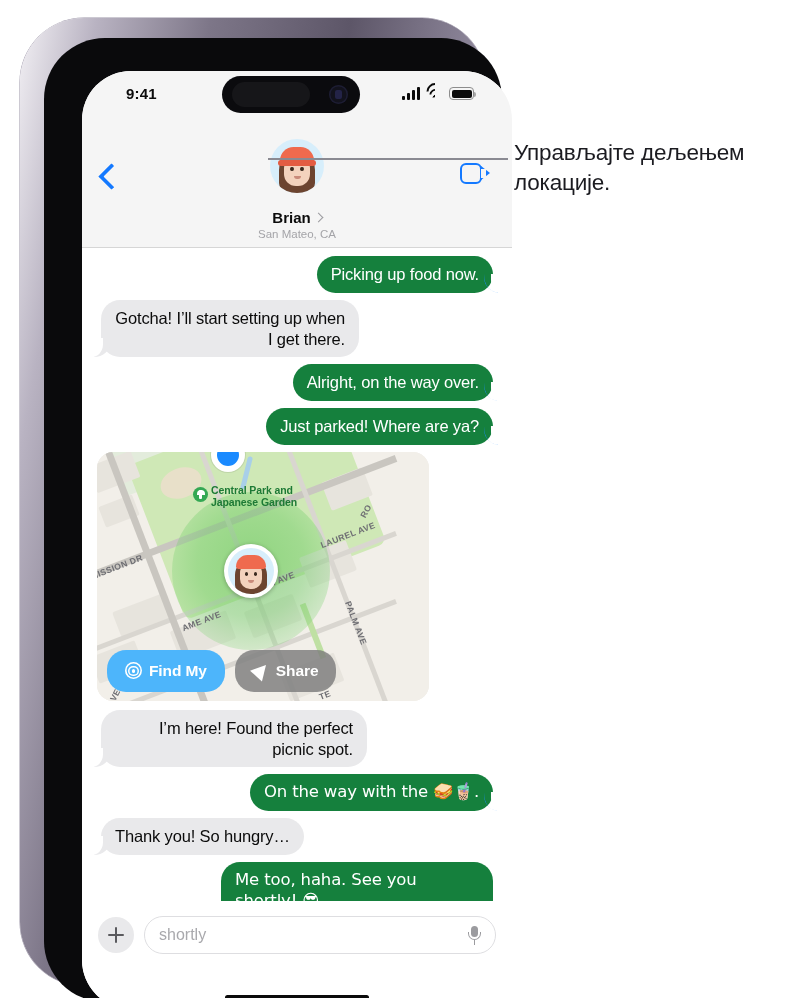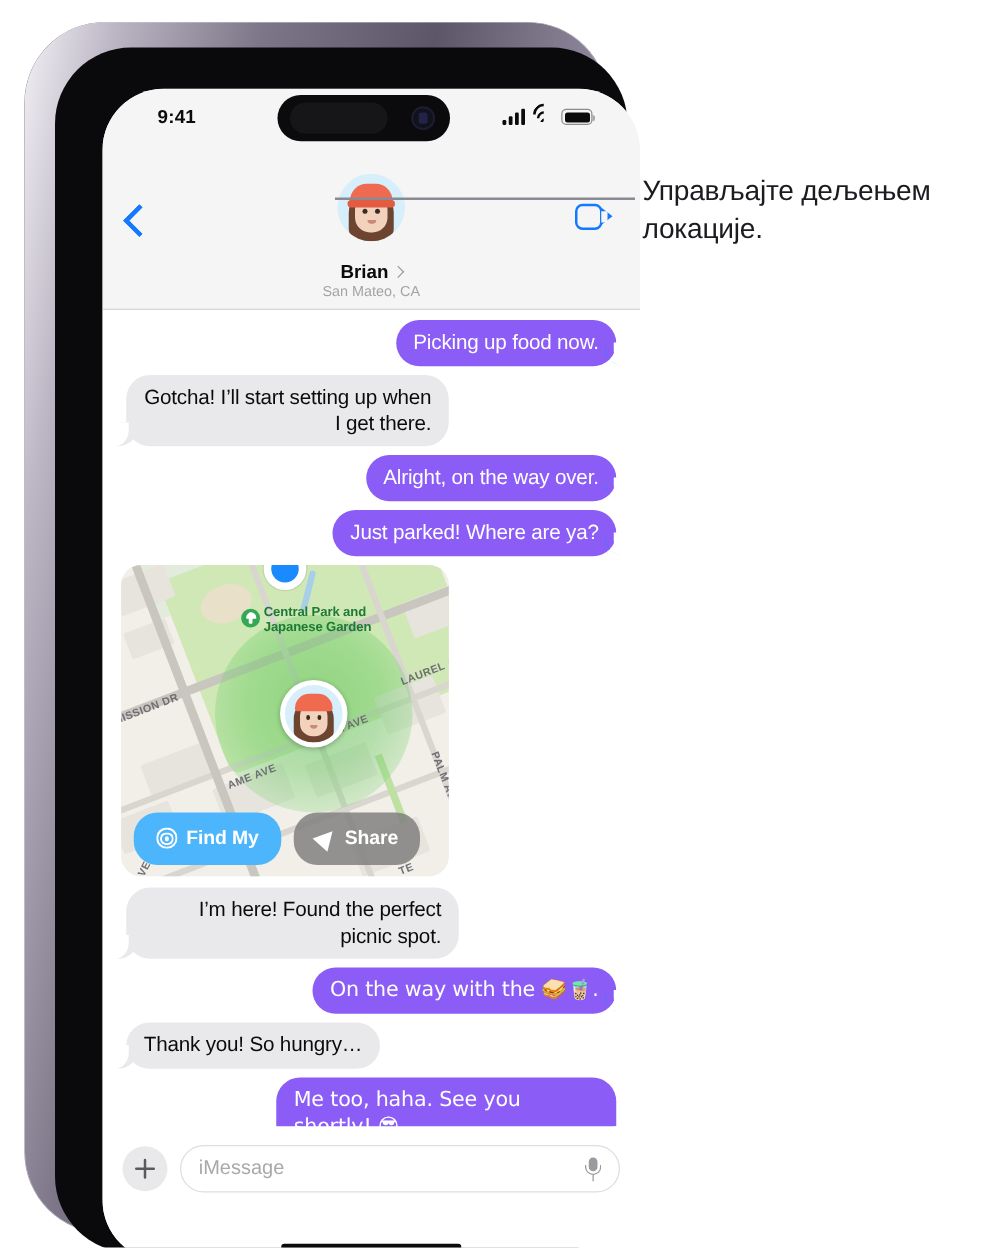--- a/index.html
+++ b/index.html
@@ -113,21 +113,21 @@
     position:absolute; left:0; top:177px; width:100%; bottom:108px;
     background:#ffffff; padding:8px 10px 0;
   }
   .row { display:flex; margin-bottom:7px; }
   .row.out { justify-content:flex-end; }
   .row.in  { justify-content:flex-start; }
   .bubble {
     position:relative; max-width:272px; padding:8px 14px;
     border-radius:19px; font-size:16.5px; line-height:1.26; letter-spacing:-.15px;
   }
-  .out .bubble { background:#8b5cf6; color:#fff; margin-right:9px; }
+  .out .bubble { background:#15803d; color:#fff; margin-right:9px; }
   .in  .bubble { background:#e9e9eb; color:#0b0b0b; margin-left:9px;text-align:right; }
   .out .bubble::after {
     content:""; position:absolute; right:-7px; bottom:0; width:16px; height:19px;
     background:#1f8bfb; border-bottom-left-radius:16px 14px;
     clip-path: path("M0,0 C0,12 6,19 16,19 C8,19 0,13 0,4 Z");
   }
   .out .bubble::before {
     content:""; position:absolute; right:-10px; bottom:0; width:12px; height:19px;
     background:#fff; border-bottom-left-radius:11px 13px;
   }
@@ -137,21 +137,21 @@
   }
   .in .bubble::before {
     content:""; position:absolute; left:-10px; bottom:0; width:12px; height:19px;
     background:#fff; border-bottom-right-radius:11px 13px; z-index:1;
   }
   .bubble > span { position:relative; z-index:2; display:block; }
   .delivered { text-align:right; font-size:12px; color:#8a8a8e; padding-right:14px; margin:-2px 0 6px; }
 
   
   .map-card {
-    position:relative; width:262px; height:249px; margin:2px 0 9px 5px;
+    position:relative; width:332px; height:249px; margin:2px 0 9px 5px;
     border-radius:16px; overflow:hidden; background:#f0eee9;
   }
   .map-base { position:absolute; inset:0; background:#f2efe9; }
   .park {
     position:absolute; left:52px; top:-30px; width:215px; height:165px;
     background:#cfe8b6; transform:rotate(-21deg); border-radius:8px;
   }
   .park2 { position:absolute; left:10px; top:-44px; width:120px; height:70px; background:#e3ecdc; transform:rotate(-21deg); }
   .blob-beige { position:absolute; left:63px; top:16px; width:42px; height:30px; background:#e8e0c9; border-radius:50%; transform:rotate(-20deg); }
   .stream { position:absolute; left:147px; top:4px; width:5px; height:34px; background:#a8cfe8; border-radius:3px; transform:rotate(14deg); }
@@ -410,21 +410,21 @@
               <span>Me too, haha. See you shortly! 😎</span>
             </div>
           </div>
 
           <div class="delivered">Delivered</div>
         </div>
 
         <div class="inputbar">
           <div class="plus-btn"></div>
           <div class="imsg-field">
-            <span class="imsg-ph">iMessage</span>
+            <span class="imsg-ph">shortly</span>
             <span class="mic">
               <span class="mic-b"></span>
                 <span class="mic-arc"></span>
                 <span class="mic-stem"></span>
             </span>
           </div>
           <div class="home-ind"></div>
         </div>
 
       </div>

